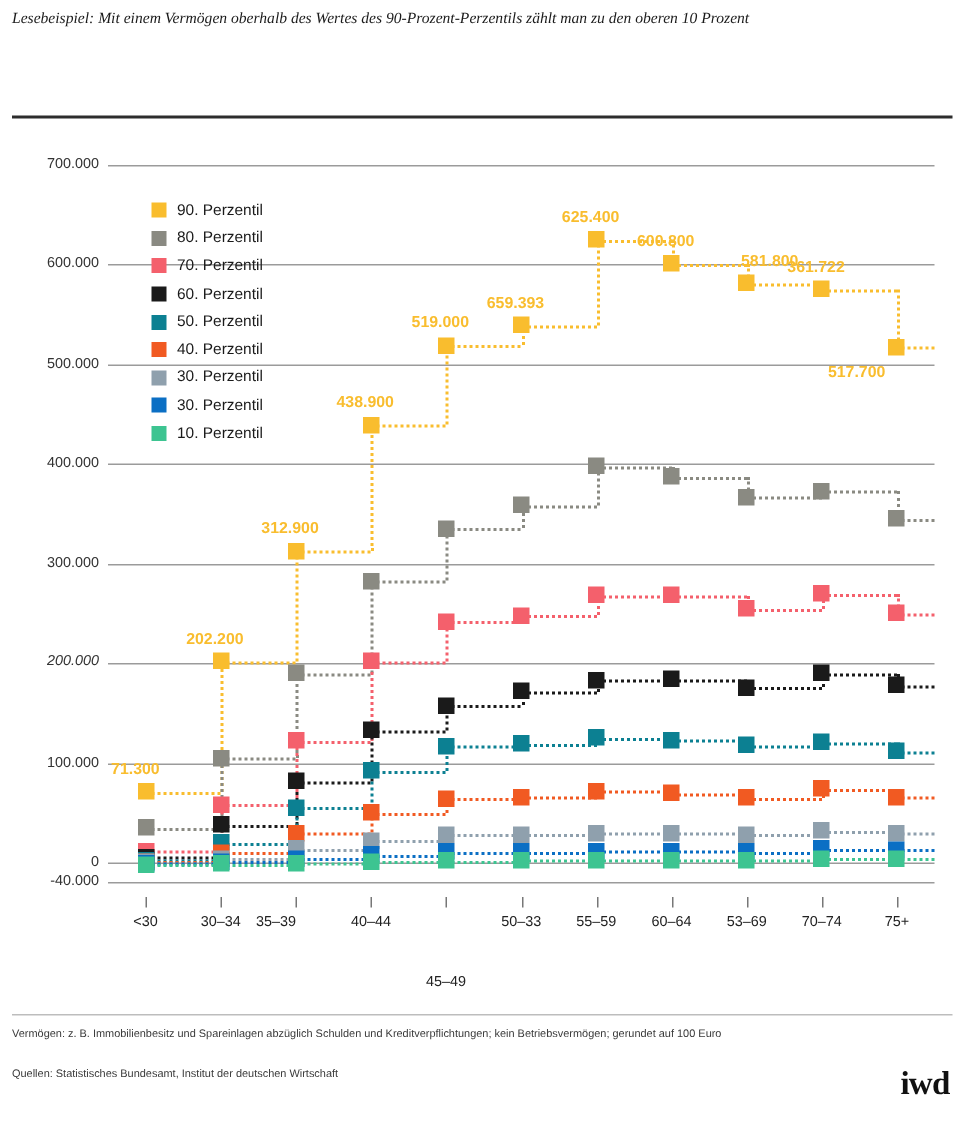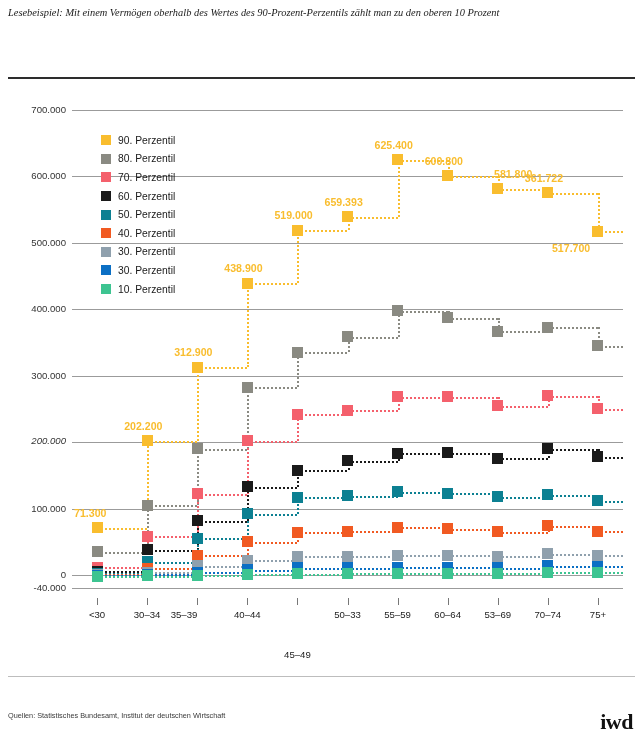--- a/index.html
+++ b/index.html
@@ -467,18 +467,19 @@
         <span class="lg-sw" style="background: rgb(11, 111, 196);"></span>
         <span class="lg-tx">30. Perzentil</span>
       </div>
       <div class="lg-row">
         <span class="lg-sw" style="background: rgb(61, 196, 145);"></span>
         <span class="lg-tx">10. Perzentil</span>
       </div>
     </div>
 
   <div class="foot-rule"></div>
+  <div class="fnote">Vermögen: z. B. Immobilienbesitz und Spareinlagen abzüglich Schulden und Kreditverpflichtungen; kein Betriebsvermögen; gerundet auf 100 Euro</div>
   <div class="src">
     <div>Quellen: Statistisches Bundesamt, Institut der deutschen Wirtschaft</div>
   </div>
   <div class="iwd">iwd</div>
 
 </div>
 
 </body></html>

